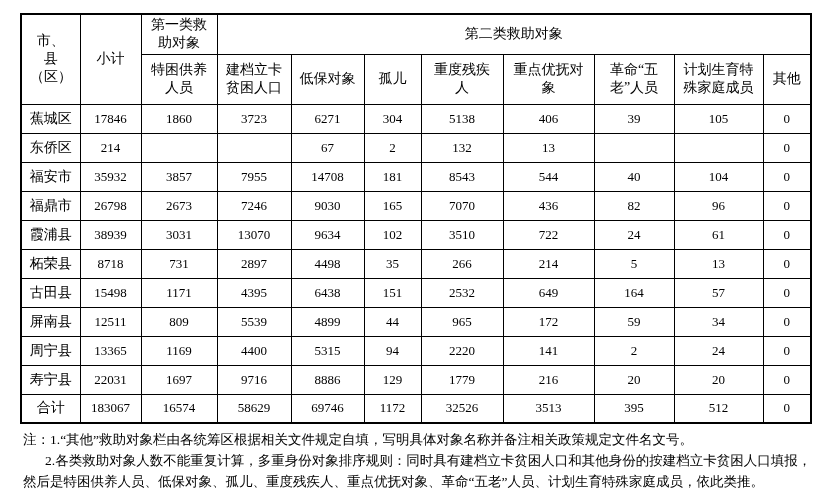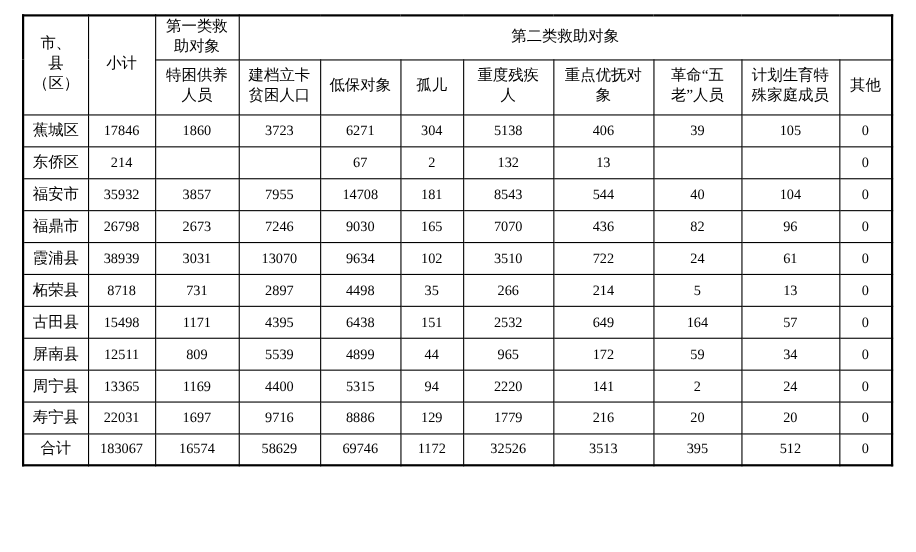--- a/index.html
+++ b/index.html
@@ -225,14 +225,18 @@
           <td>1172</td>
           <td>32526</td>
           <td>3513</td>
           <td>395</td>
           <td>512</td>
           <td>0</td>
         </tr>
       </tbody>
   </table>
 
+  <div class="notes">
+    <div class="note-1">注：1.“其他”救助对象栏由各统筹区根据相关文件规定自填，写明具体对象名称并备注相关政策规定文件名文号。</div>
+    <div class="note-2">2.各类救助对象人数不能重复计算，多重身份对象排序规则：同时具有建档立卡贫困人口和其他身份的按建档立卡贫困人口填报，然后是特困供养人员、低保对象、孤儿、重度残疾人、重点优抚对象、革命“五老”人员、计划生育特殊家庭成员，依此类推。</div>
+  </div>
 
 </div>
 
 </body></html>

